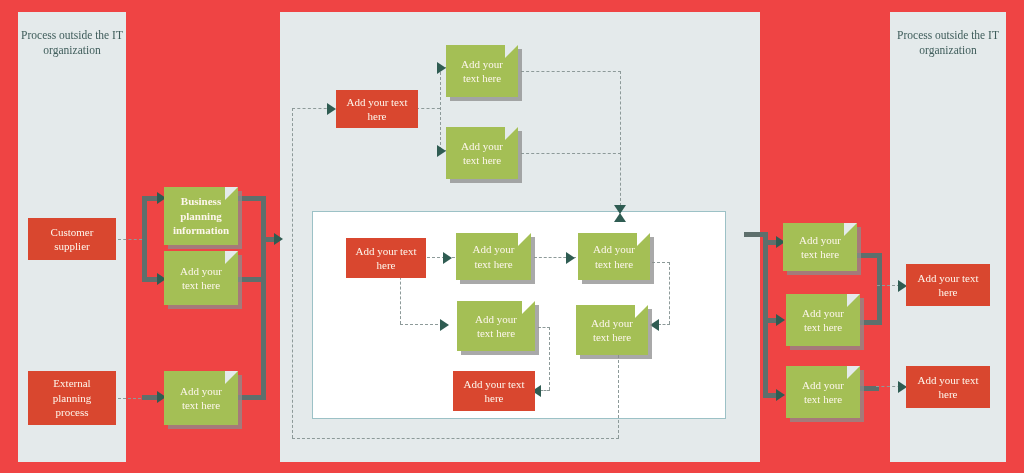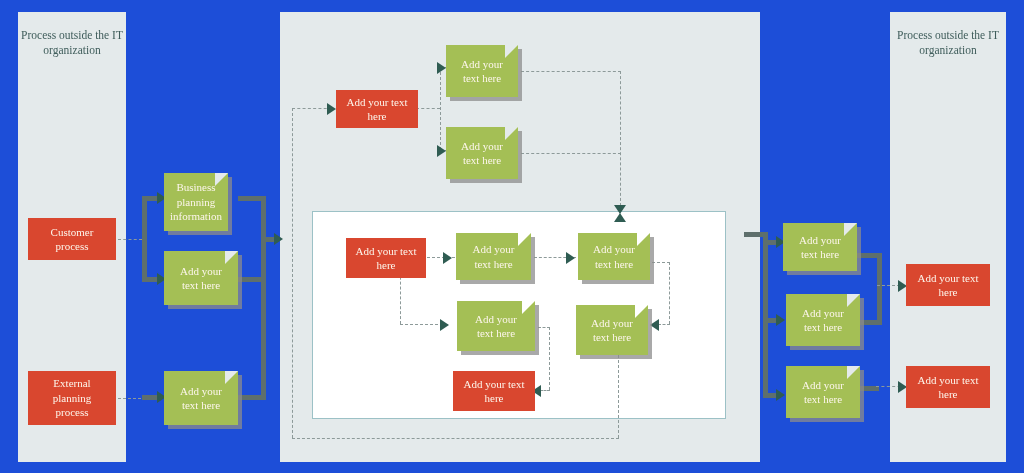--- a/index.html
+++ b/index.html
@@ -1,17 +1,17 @@
 <!DOCTYPE html>
 <html><head>
 <meta charset="utf-8">
 <style>
   html,body{margin:0;padding:0;background:#ffffff;}
   body{font-family:"Liberation Serif", serif;}
-  #canvas{position:relative;width:1024px;height:473px;background:#1d4ed8;overflow:hidden;}
+  #canvas{position:relative;width:1024px;height:473px;background:#ef4444;overflow:hidden;}
 
   
   .panel{position:absolute;background:#e4eaeb;}
   .panel-title{
     position:absolute;left:0;right:0;top:16px;
     text-align:center;font-size:11.5px;color:#3f5d5b;line-height:15px;
     font-family:"Liberation Serif", serif;
   }
 
   
@@ -147,29 +147,29 @@
   <div class="seg v" style="left:877px;top:253px;height:72px;"></div>
   <div class="dash-h" style="left:877px;top:285px;width:28px;"></div>
   <div class="arr r" style="left:898px;top:280px;"></div>
 
   <div class="seg h" style="left:857px;top:386px;width:22px;"></div>
   <div class="dash-h" style="left:876px;top:386px;width:30px;"></div>
   <div class="arr r" style="left:898px;top:381px;"></div>
 
   <div class="node red" style="left:28px;top:218px;width:88px;height:42px;">
     <span class="lbl" style="white-space:pre-line;">Customer
-process</span>
+supplier</span>
   </div>
   <div class="node red" style="left:28px;top:371px;width:88px;height:54px;">
     <span class="lbl" style="white-space:pre-line;">External
 planning
 process</span>
   </div>
 
-  <div class="node green" style="left:164px;top:173px;width:64px;height:58px;">
+  <div class="node green" style="left:164px;top:187px;width:74px;height:58px;font-weight:bold;">
     <span class="lbl" style="white-space:pre-line;">Business
 planning
 information</span>
   </div>
   <div class="node green" style="left:164px;top:251px;width:74px;height:54px;">
     <span class="lbl" style="white-space:pre-line;">Add your
 text here</span>
   </div>
   <div class="node green" style="left:164px;top:371px;width:74px;height:54px;">
     <span class="lbl" style="white-space:pre-line;">Add your

